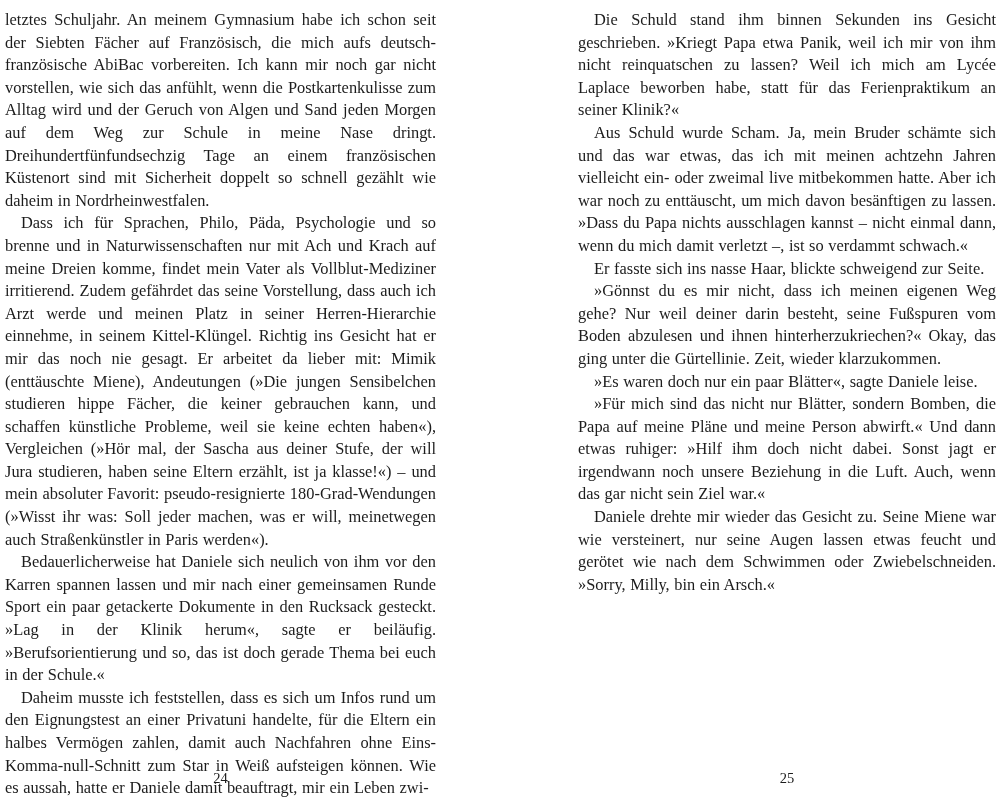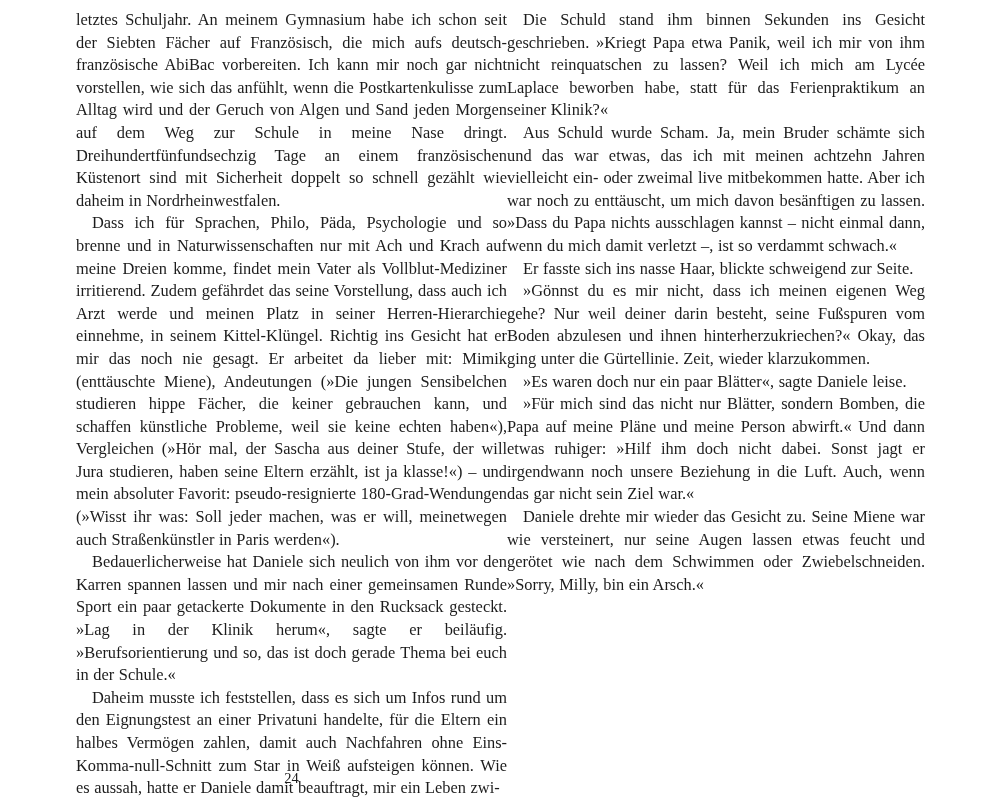--- a/index.html
+++ b/index.html
@@ -10,21 +10,21 @@
     width: 1000px;
     height: 800px;
     background: #ffffff;
     color: #1c1c1c;
     font-family: "Liberation Serif", serif;
     overflow: hidden;
   }
   .spread {
     box-sizing: border-box;
     display: flex;
-    justify-content: center;
+    justify-content: space-between;
     padding: 9px 4px 0 5px;
     height: 800px;
   }
   .page {
     position: relative;
     display: flex;
     flex-direction: column;
   }
   .page-left  { width: 431px; }
   .page-right { width: 418px; }
@@ -71,15 +71,16 @@
   <div class="page page-right">
     <div class="page-text" lang="de">
         <p class="indent">Die Schuld stand ihm binnen Sekunden ins Gesicht geschrieben. »Kriegt Papa etwa Panik, weil ich mir von ihm nicht reinquatschen zu lassen? Weil ich mich am Lycée Laplace beworben habe, statt für das Ferienpraktikum an seiner Klinik?«</p>
         <p class="indent">Aus Schuld wurde Scham. Ja, mein Bruder schämte sich und das war etwas, das ich mit meinen achtzehn Jahren vielleicht ein- oder zweimal live mitbekommen hatte. Aber ich war noch zu enttäuscht, um mich davon besänftigen zu lassen. »Dass du Papa nichts ausschlagen kannst – nicht einmal dann, wenn du mich damit verletzt –, ist so verdammt schwach.«</p>
         <p class="indent">Er fasste sich ins nasse Haar, blickte schweigend zur Seite.</p>
         <p class="indent">»Gönnst du es mir nicht, dass ich meinen eigenen Weg gehe? Nur weil deiner darin besteht, seine Fußspuren vom Boden abzulesen und ihnen hinterherzukriechen?« Okay, das ging unter die Gürtellinie. Zeit, wieder klarzukommen.</p>
         <p class="indent">»Es waren doch nur ein paar Blätter«, sagte Daniele leise.</p>
         <p class="indent">»Für mich sind das nicht nur Blätter, sondern Bomben, die Papa auf meine Pläne und meine Person abwirft.« Und dann etwas ruhiger: »Hilf ihm doch nicht dabei. Sonst jagt er irgendwann noch unsere Beziehung in die Luft. Auch, wenn das gar nicht sein Ziel war.«</p>
         <p class="indent">Daniele drehte mir wieder das Gesicht zu. Seine Miene war wie versteinert, nur seine Augen lassen etwas feucht und gerötet wie nach dem Schwimmen oder Zwiebelschneiden. »Sorry, Milly, bin ein Arsch.«</p>
       </div>
+    <div class="page-number">25</div>
   </div>
 
 </div>
 
 </body></html>

